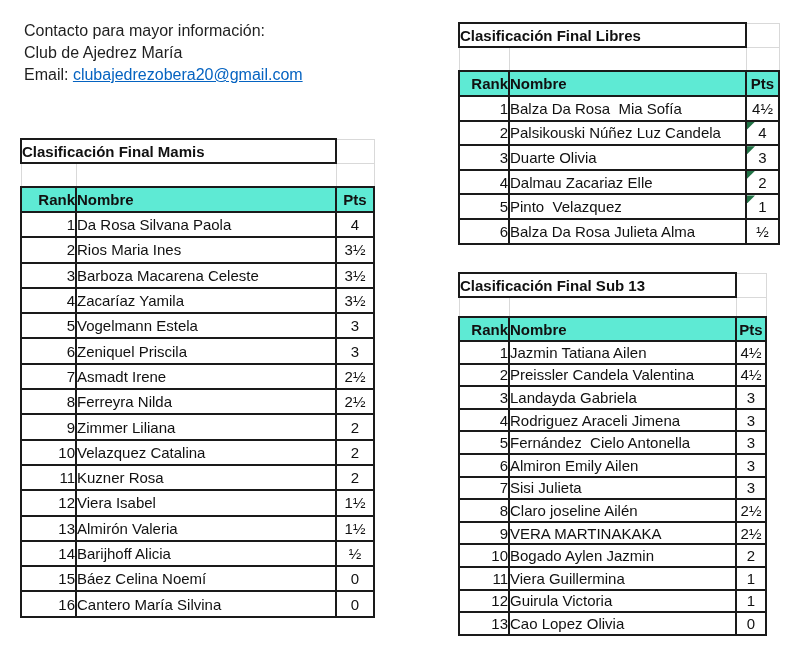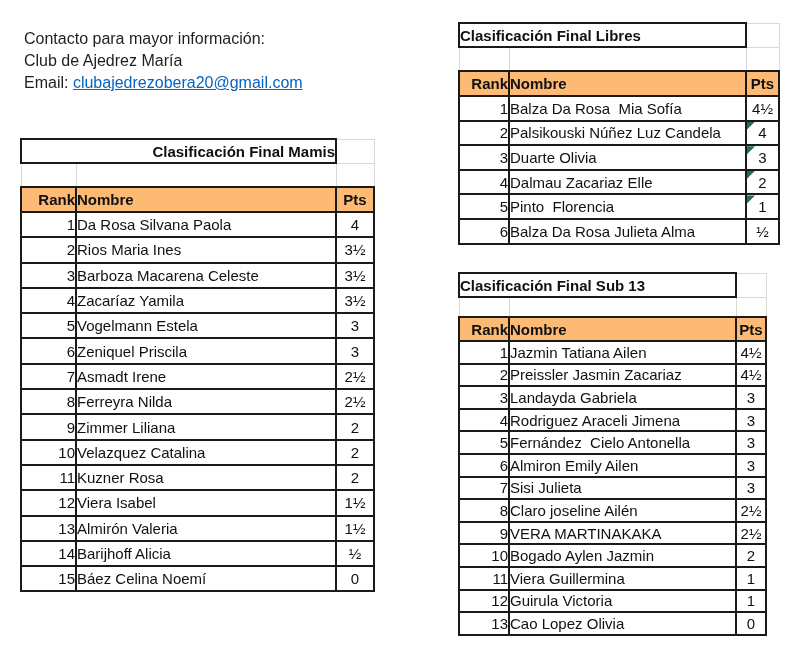--- a/index.html
+++ b/index.html
@@ -2,57 +2,57 @@
 <html><head>
 <meta charset="utf-8">
 <style>
   html,body{margin:0;padding:0;}
   body{
     width:800px;height:646px;position:relative;background:#ffffff;
     font-family:"Liberation Sans","DejaVu Sans",sans-serif;
     color:#1a1a1a;overflow:hidden;
   }
   
-  .contact{position:absolute;left:24px;top:28px;font-size:16px;line-height:22px;color:#1f1f1f;}
+  .contact{position:absolute;left:24px;top:20px;font-size:16px;line-height:22px;color:#1f1f1f;}
   .contact .line{white-space:pre;}
   .contact a{color:#0563C1;text-decoration:underline;cursor:pointer;}
   
   table.xl{
     position:absolute;border-collapse:collapse;table-layout:fixed;
     font-size:15px;color:#111;
   }
   table.xl td{padding:0;vertical-align:middle;overflow:hidden;}
   
   td.title-cell{
     border:2px solid #1a1a1a;font-weight:bold;font-size:15px;
     padding-left:4px;white-space:pre;background:#fff;
   }
   td.title-side{border:1px solid #d9d9d9;}
   
   tr.r-spacer td{border:1px solid #d9d9d9;background:#fff;}
   
   tr.r-head td{
-    background:#fdba74;border:2px solid #1a1a1a;font-weight:bold;font-size:15px;
+    background:#5eead4;border:2px solid #1a1a1a;font-weight:bold;font-size:15px;
   }
   td.h-rank{text-align:right;padding-right:2px;}
   td.h-name{text-align:left;padding-left:3px;}
   td.h-pts{text-align:center;}
   
   tbody.data-rows td{border:2px solid #1a1a1a;background:#fff;}
   td.c-rank{text-align:right;padding-right:2px;}
   td.c-name{text-align:left;padding-left:3px;white-space:pre;}
   td.c-pts{text-align:center;position:relative;}
   .tri{
     position:absolute;top:0;left:0;width:8px;height:8px;background:#217346;
     -webkit-clip-path:polygon(0 0,100% 0,0 100%);clip-path:polygon(0 0,100% 0,0 100%);
   }
   
   #t-mamis{left:20px;top:138px;width:353px;}
   #t-mamis .col-rank{width:55px;} #t-mamis .col-name{width:260px;} #t-mamis .col-pts{width:38px;}
-  #t-mamis tr.r-title td{height:22px;text-align:right;} #t-mamis tr.r-spacer td{height:22px;}
+  #t-mamis tr.r-title td{height:22px;} #t-mamis tr.r-spacer td{height:22px;}
   #t-mamis tr.r-head td{height:23px;} #t-mamis tbody td{height:23.3px;}
 
   #t-libres{left:458px;top:22px;width:320px;}
   #t-libres .col-rank{width:50px;} #t-libres .col-name{width:237px;} #t-libres .col-pts{width:33px;}
   #t-libres tr.r-title td{height:22px;margin-top:16px;} #t-libres tr.r-spacer td{height:22px;}
   #t-libres tr.r-head td{height:23px;} #t-libres tbody td{height:22.6px;}
 
   #t-sub13{left:458px;top:272px;width:307px;}
   #t-sub13 .col-rank{width:50px;} #t-sub13 .col-name{width:227px;} #t-sub13 .col-pts{width:30px;}
   #t-sub13 tr.r-title td{height:22px;} #t-sub13 tr.r-spacer td{height:18px;}
@@ -158,20 +158,25 @@
       <tr>
         <td class="c-rank">14</td>
         <td class="c-name">Barijhoff Alicia</td>
         <td class="c-pts">½</td>
       </tr>
       <tr>
         <td class="c-rank">15</td>
         <td class="c-name">Báez Celina Noemí</td>
         <td class="c-pts">0</td>
       </tr>
+      <tr>
+        <td class="c-rank">16</td>
+        <td class="c-name">Cantero María Silvina</td>
+        <td class="c-pts">0</td>
+      </tr>
     </tbody>
 </table>
 
 <table class="xl" id="t-libres">
   <colgroup>
       <col class="col-rank">
       <col class="col-name">
       <col class="col-pts">
     </colgroup>
   <thead>
@@ -206,21 +211,21 @@
         <td class="c-name">Duarte Olivia</td>
         <td class="c-pts"><span class="tri"></span>3</td>
       </tr>
       <tr>
         <td class="c-rank">4</td>
         <td class="c-name">Dalmau Zacariaz Elle</td>
         <td class="c-pts"><span class="tri"></span>2</td>
       </tr>
       <tr>
         <td class="c-rank">5</td>
-        <td class="c-name">Pinto  Florencia</td>
+        <td class="c-name">Pinto  Velazquez</td>
         <td class="c-pts"><span class="tri"></span>1</td>
       </tr>
       <tr>
         <td class="c-rank">6</td>
         <td class="c-name">Balza Da Rosa Julieta Alma</td>
         <td class="c-pts">½</td>
       </tr>
     </tbody>
 </table>
 
@@ -247,21 +252,21 @@
     </tr>
   </thead>
   <tbody class="data-rows">
       <tr>
         <td class="c-rank">1</td>
         <td class="c-name">Jazmin Tatiana Ailen</td>
         <td class="c-pts">4½</td>
       </tr>
       <tr>
         <td class="c-rank">2</td>
-        <td class="c-name">Preissler Jasmin Zacariaz</td>
+        <td class="c-name">Preissler Candela Valentina</td>
         <td class="c-pts">4½</td>
       </tr>
       <tr>
         <td class="c-rank">3</td>
         <td class="c-name">Landayda Gabriela</td>
         <td class="c-pts">3</td>
       </tr>
       <tr>
         <td class="c-rank">4</td>
         <td class="c-name">Rodriguez Araceli Jimena</td>

